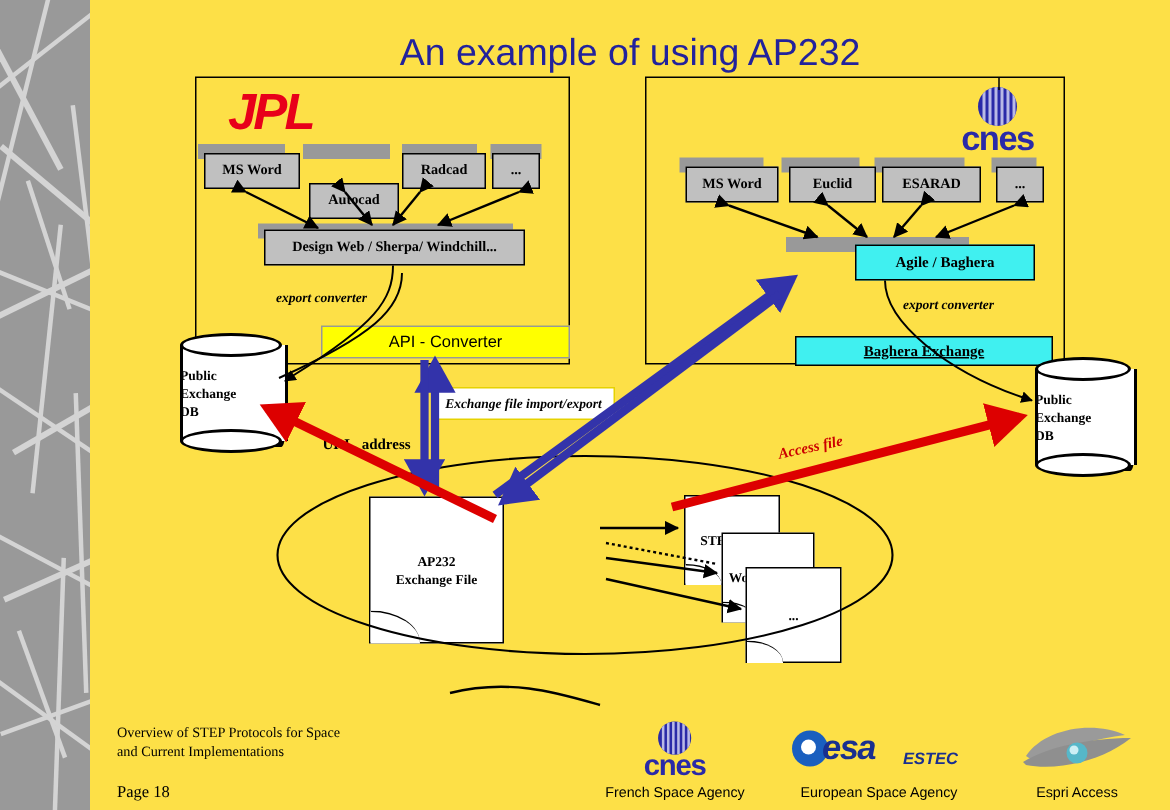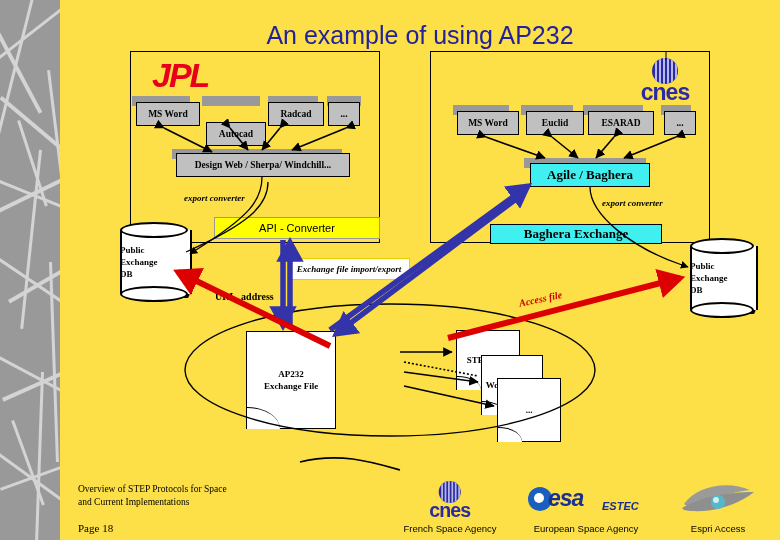--- a/index.html
+++ b/index.html
@@ -28,22 +28,22 @@
 
   
   .appbox{position:absolute;background:#c0c0c0;border:1px solid #000;
     font-family:"Liberation Serif", serif;font-weight:bold;font-size:9.5px;color:#000;
     display:flex;align-items:center;justify-content:center;text-align:center;
     box-shadow:-6px -6px 0 -1px #999999;}
   .shadowplate{position:absolute;background:#999999;}
 
   
   .cyanbox{position:absolute;background:#40f0f0;border:1px solid #000;
-    font-family:"Liberation Serif", serif;font-weight:bold;font-size:13px;color:#000;
-    display:flex;align-items:center;justify-content:center;text-align:center;}
+    font-family:"Liberation Serif", serif;font-weight:bold;font-size:10px;color:#000;
+    display:flex;align-items:center;justify-content:center;text-align:center;margin-left:40px;}
   
   .yellowbox{position:absolute;background:#ffff00;border:1px solid #999;
     font-family:"Liberation Sans", sans-serif;font-size:11px;color:#000;
     display:flex;align-items:center;justify-content:center;text-align:center;}
   .notebox{position:absolute;background:#ffffff;border:1px solid #e6d200;
     font-family:"Liberation Serif", serif;font-style:italic;font-weight:bold;
     font-size:9px;color:#000;display:flex;align-items:center;justify-content:center;
     text-align:center;}
 
   
@@ -181,21 +181,21 @@
   <div class="appbox" style="left:457px;top:111px;width:60px;height:22px;box-shadow:none;">MS Word</div>
   <div class="appbox" style="left:526px;top:111px;width:56px;height:22px;box-shadow:none;">Euclid</div>
   <div class="appbox" style="left:588px;top:111px;width:64px;height:22px;box-shadow:none;">ESARAD</div>
   <div class="appbox" style="left:664px;top:111px;width:30px;height:22px;box-shadow:none;">...</div>
 
   <div class="shadowplate" style="left:524px;top:158px;width:122px;height:10px;"></div>
   <div class="cyanbox" style="left:530px;top:163px;width:118px;height:22px;">Agile / Baghera</div>
 
   <div class="ilabel" style="left:602px;top:198px;">export converter</div>
 
-  <div class="cyanbox" style="left:490px;top:224px;width:170px;height:18px;">Baghera Exchange</div>
+  <div class="cyanbox" style="left:490px;top:224px;width:170px;height:18px;text-decoration:underline;">Baghera Exchange</div>
 
   <div class="yellowbox" style="left:214px;top:217px;width:164px;height:20px;">API - Converter</div>
 
   <div class="notebox" style="left:288px;top:258px;width:120px;height:20px;">Exchange file import/export</div>
 
   <div class="plabel" style="left:215px;top:291px;">URL, address</div>
 
   <div class="redlabel" style="left:518px;top:298px;">Access file</div>
 
   <div class="cyl" style="left:120px;top:222px;width:68px;height:80px;">

